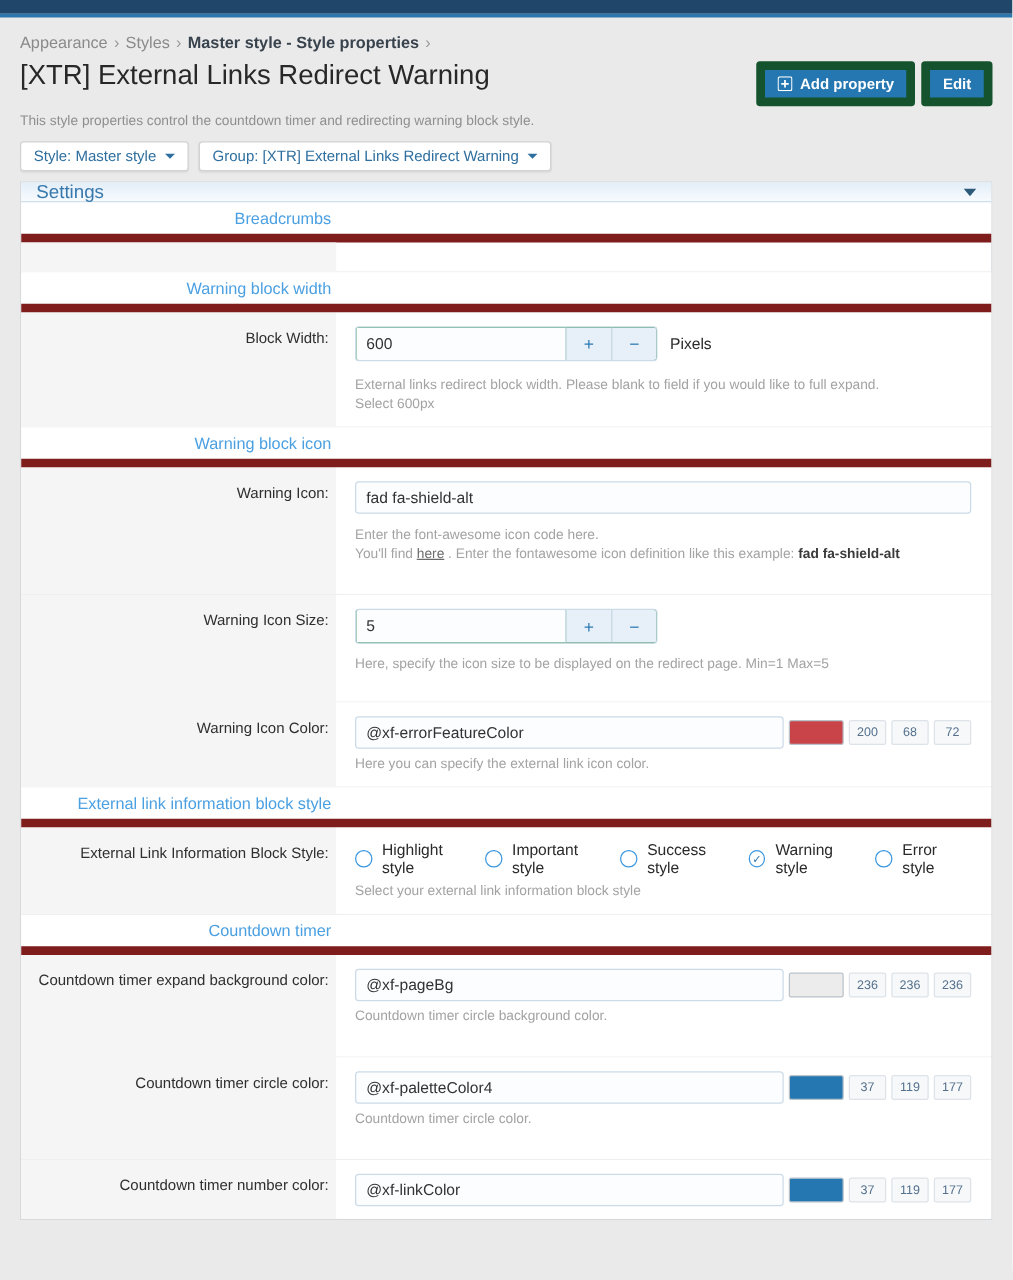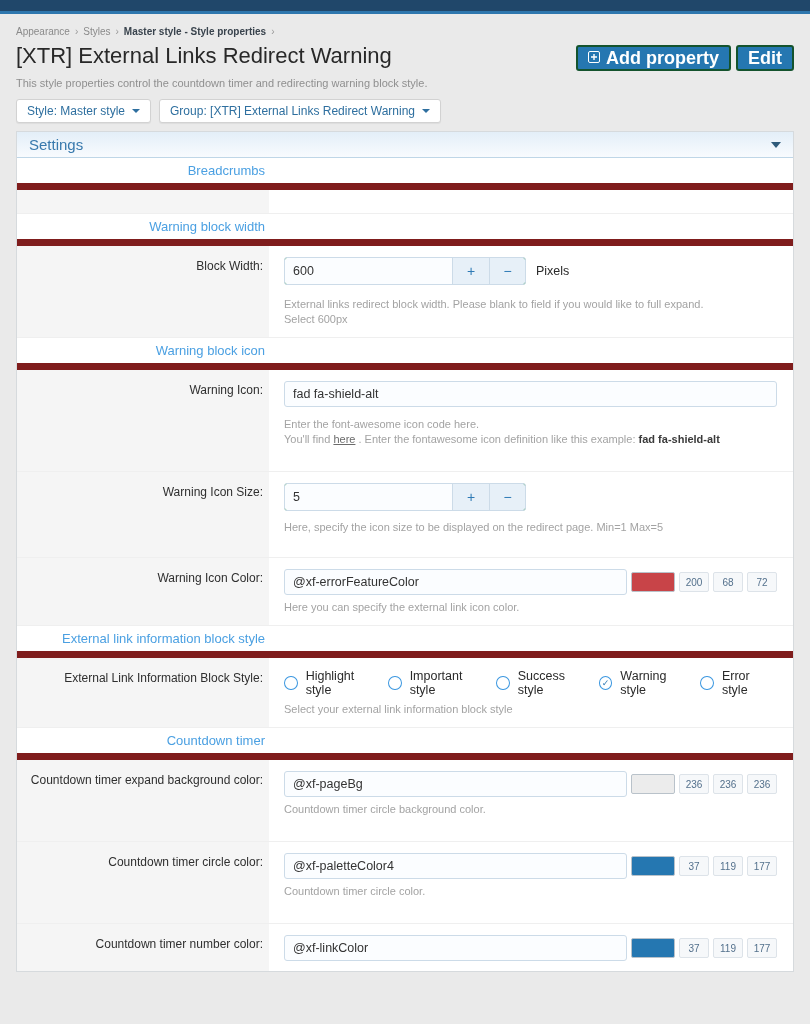--- a/index.html
+++ b/index.html
@@ -9,47 +9,47 @@
     background:#eaeaea;
     color:#2f2f2f;
     font-size:12px;
   }
   
   .topbar { height:11px; background:#20476a; }
   .topbar-accent { height:3px; background:#2e77ae; }
 
   
   .page-header { padding:12px 16px 0 16px; }
-  .breadcrumb { font-size:10px; color:#8a8a8a; }
+  .breadcrumb { font-size:13px; color:#8a8a8a; }
   .breadcrumb .sep { margin:0 5px; color:#9a9a9a; }
   .breadcrumb .crumb { color:#8a8a8a; }
   .breadcrumb .current { color:#39434d; font-weight:bold; }
   .title-row { display:flex; align-items:flex-start; justify-content:space-between; margin-top:6px; }
   .page-title { font-size:22px; font-weight:400; color:#282828; letter-spacing:0; }
   .header-actions { display:flex; gap:5px; margin-top:2px; }
   .btn-primary {
-    background:#2577b1; color:#fff; border:2px solid #14532d; border-radius:3px;
-    font-size:18px; font-weight:bold; padding:4px 10px; display:inline-flex; gap:6px;
+    background:#2577b1; color:#fff; border:7px solid #14532d; border-radius:3px;
+    font-size:12px; font-weight:bold; padding:4px 10px; display:inline-flex; align-items:center; gap:6px;
     cursor:pointer; line-height:14px;
   }
   .plus-icon { display:inline-flex; }
   .page-desc { font-size:11px; color:#8f8f8f; margin-top:6px; }
   .chooser-row { display:flex; gap:8px; margin:10px 0 8px 0; }
   .chooser-btn {
     background:#fff; border:1px solid #d2d2d2; border-radius:3px; box-shadow:0 1px 1px rgba(0,0,0,.06);
     color:#2e6f9f; font-size:12px; padding:4px 10px; display:inline-flex; align-items:center; gap:7px; cursor:pointer;
   }
   .caret-down-sm { width:0; height:0; border-left:4px solid transparent; border-right:4px solid transparent; border-top:4px solid #2e6f9f; display:inline-block; }
 
   
   .panel { margin:0 16px; background:#fff; border:1px solid #d6dadd; }
   .panel-header {
     background:linear-gradient(#e3eef8,#f8fbfe);
     border-bottom:1px solid #bfd6e7;
-    padding:5px 12px; height:26px;
+    padding:5px 12px; height:16px;
     display:flex; align-items:center; justify-content:space-between; cursor:pointer;
   }
   .panel-header-title { color:#3879ad; font-size:15px; }
   .caret-down { width:0; height:0; border-left:5px solid transparent; border-right:5px solid transparent; border-top:6px solid #2e5a7a; }
 
   .section-header { border-bottom:7px solid #7f1d1d; background:#fff; }
   .section-header .sec-title {
     display:block; width:252px; text-align:right; padding:5px 4px 5px 0;
     color:#4ba0e2; font-size:13px;
   }

